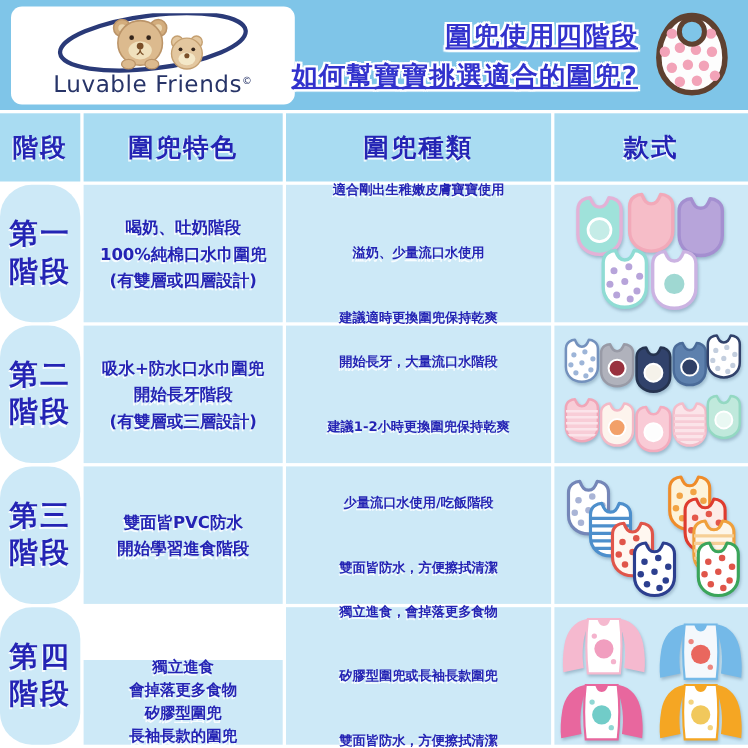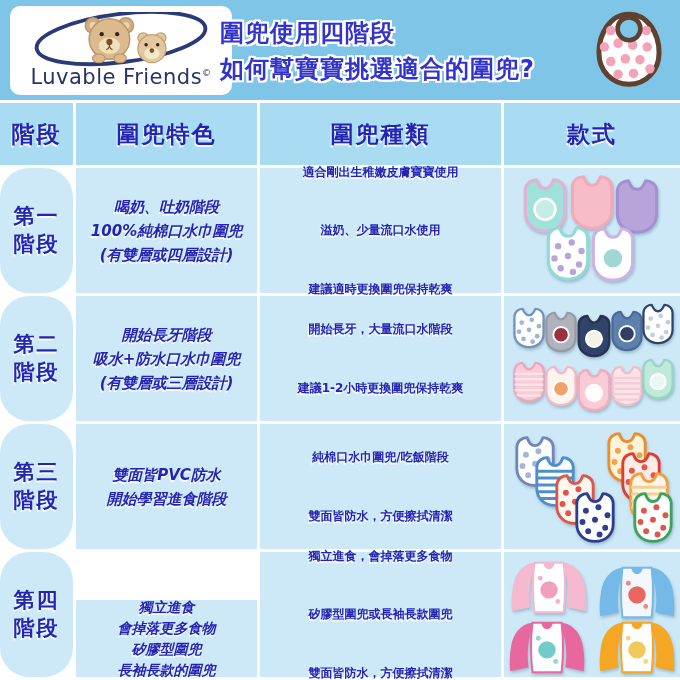--- a/index.html
+++ b/index.html
@@ -16,36 +16,37 @@
   body{
     width:680px;height:680px;overflow:hidden;
     background:var(--banner-bg);
     font-family:"DejaVu Sans","Liberation Sans",sans-serif;
   }
   .canvas{position:relative;width:680px;height:680px;}
 
   
   .banner{position:absolute;left:0;top:0;width:680px;height:100px;}
   .logo-box{
-    position:absolute;left:10px;top:6px;width:222px;height:89px;
+    position:absolute;left:10px;top:6px;width:258px;height:89px;
     background:#ffffff;border-radius:10px;
     display:flex;flex-direction:column;align-items:center;justify-content:center;
   }
   .logo-text{
     color:var(--logo-color);font-size:21px;font-weight:500;letter-spacing:.5px;
     margin-top:-3px;white-space:nowrap;
   }
   .logo-text sup{font-size:9px;}
   .main-title{
     position:absolute;left:220px;right:100px;top:15px;
-    text-align:left;color:var(--title-color);
+    text-align:right;color:var(--title-color);
     font-weight:700;font-size:24px;line-height:1.5;letter-spacing:1px;
     text-shadow:-2px 0 0 #fff,2px 0 0 #fff,0 -2px 0 #fff,0 2px 0 #fff,
                 -2px -2px 0 #fff,2px 2px 0 #fff,-2px 2px 0 #fff,2px -2px 0 #fff;
     white-space:nowrap;
+    text-decoration:underline;
   }
   .bib-hero{position:absolute;right:10px;top:3px;}
 
   
   .grid{
     position:absolute;left:0;top:100px;width:680px;height:580px;
     background:var(--gap-color);
     display:grid;
     grid-template-columns:73px 181px 241px 1fr;
     grid-template-rows:62px 125px 125px 125px 125px;
@@ -53,22 +54,22 @@
     padding:3px 0;
   }
   .cell{
     background:var(--body-cell-bg);
     color:var(--text-color);
     font-weight:700;text-align:left;
     display:flex;flex-direction:column;align-items:center;justify-content:center;
     text-shadow:-1px 2px 0 rgba(255,255,255,.85);
   }
   .cell--head{background:var(--header-cell-bg);font-size:23px;letter-spacing:2px;white-space:nowrap;}
-  .cell--stage{font-size:21px;line-height:1.3;letter-spacing:2px;border-radius:29px;}
-  .cell--kind{font-size:15px;line-height:1.6;font-style:italic;}
+  .cell--stage{font-size:26px;line-height:1.3;letter-spacing:2px;border-radius:29px;}
+  .cell--kind{font-size:15px;line-height:1.6;}
   .cell--kind.small{font-size:14px;line-height:1.5;margin-top:48px;}
   .cell--feat{font-size:12px;line-height:1.7;white-space:nowrap;gap:38px;}
   .cell--styles{position:relative;display:block;}
   .product{position:absolute;filter:drop-shadow(1px 2px 1.5px rgba(70,100,130,.35));}
 </style>
 </head>
 <body>
 
 <div class="canvas">
 
@@ -211,22 +212,22 @@
             <circle cx="22" cy="27" r="8.5" fill="#9fd8d2" stroke="#ffffff" stroke-width="2"></circle>
           </g>
         </svg>
       </div>
 
     <div class="cell cell--stage">
       <div>第二</div>
       <div>階段</div>
     </div>
     <div class="cell cell--kind">
+      <div>吸水+防水口水巾圍兜</div>
       <div>開始長牙階段</div>
-      <div>吸水+防水口水巾圍兜</div>
       <div>(有雙層或三層設計)</div>
     </div>
     <div class="cell cell--feat">
       <div>開始長牙，大量流口水階段</div>
       <div>建議1-2小時更換圍兜保持乾爽</div>
     </div>
     <div class="cell cell--styles">
         <svg viewBox="0 0 44 48" width="40" height="44" class="product" style="left: 5px; top: 10px;">
           <defs>
             <clipPath id="clip5">
@@ -363,21 +364,21 @@
 
     <div class="cell cell--stage">
       <div>第三</div>
       <div>階段</div>
     </div>
     <div class="cell cell--kind">
       <div>雙面皆PVC防水</div>
       <div>開始學習進食階段</div>
     </div>
     <div class="cell cell--feat">
-      <div>純棉口水巾圍兜/吃飯階段</div>
+      <div>少量流口水使用/吃飯階段</div>
       <div>雙面皆防水，方便擦拭清潔</div>
     </div>
     <div class="cell cell--styles">
         <svg viewBox="0 0 44 48" width="50" height="55" class="product" style="left: 6px; top: 10px;">
           <defs>
             <clipPath id="clip15">
               <path d="M6,12 C6,5 12,3 15,3 C17,8 18.5,10 22,10 C25.5,10 27,8 29,3 C32,3 38,5 38,12 L38,30 C38,39 31,45 22,45 C13,45 6,39 6,30 Z"></path>
             </clipPath>
           </defs>
           <path d="M6,12 C6,5 12,3 15,3 C17,8 18.5,10 22,10 C25.5,10 27,8 29,3 C32,3 38,5 38,12 L38,30 C38,39 31,45 22,45 C13,45 6,39 6,30 Z" fill="#ffffff" stroke="#7486b8" stroke-width="2.5" stroke-linejoin="round"></path>

